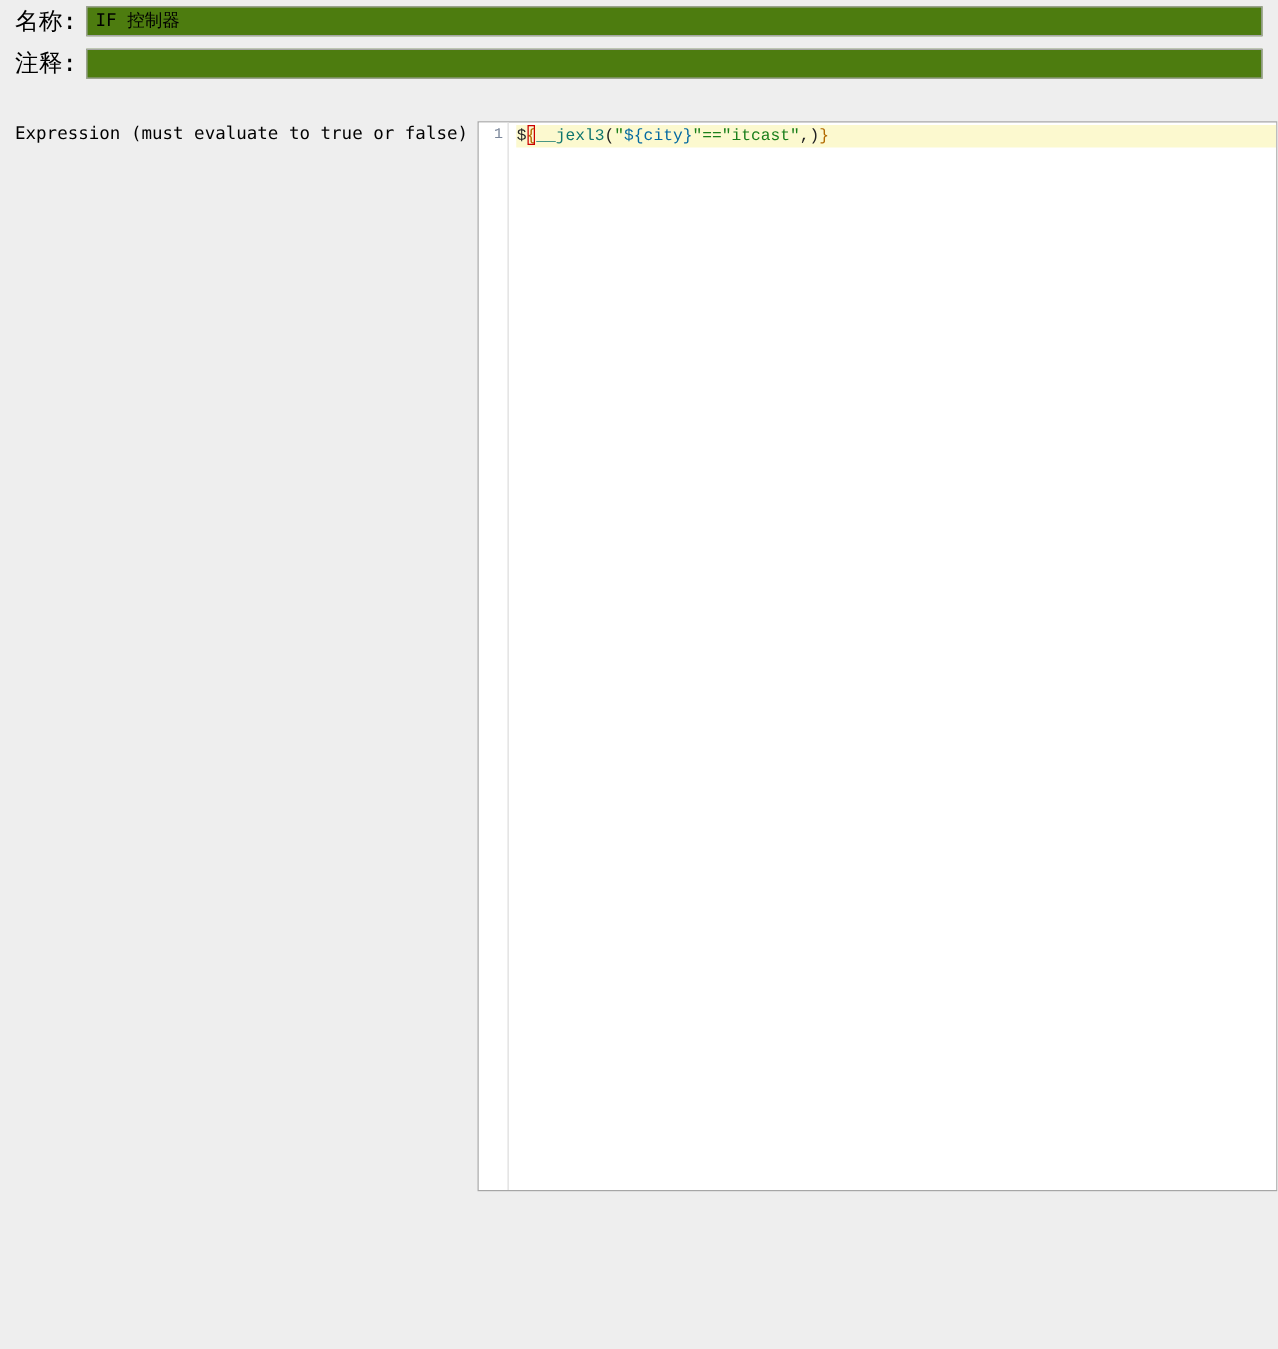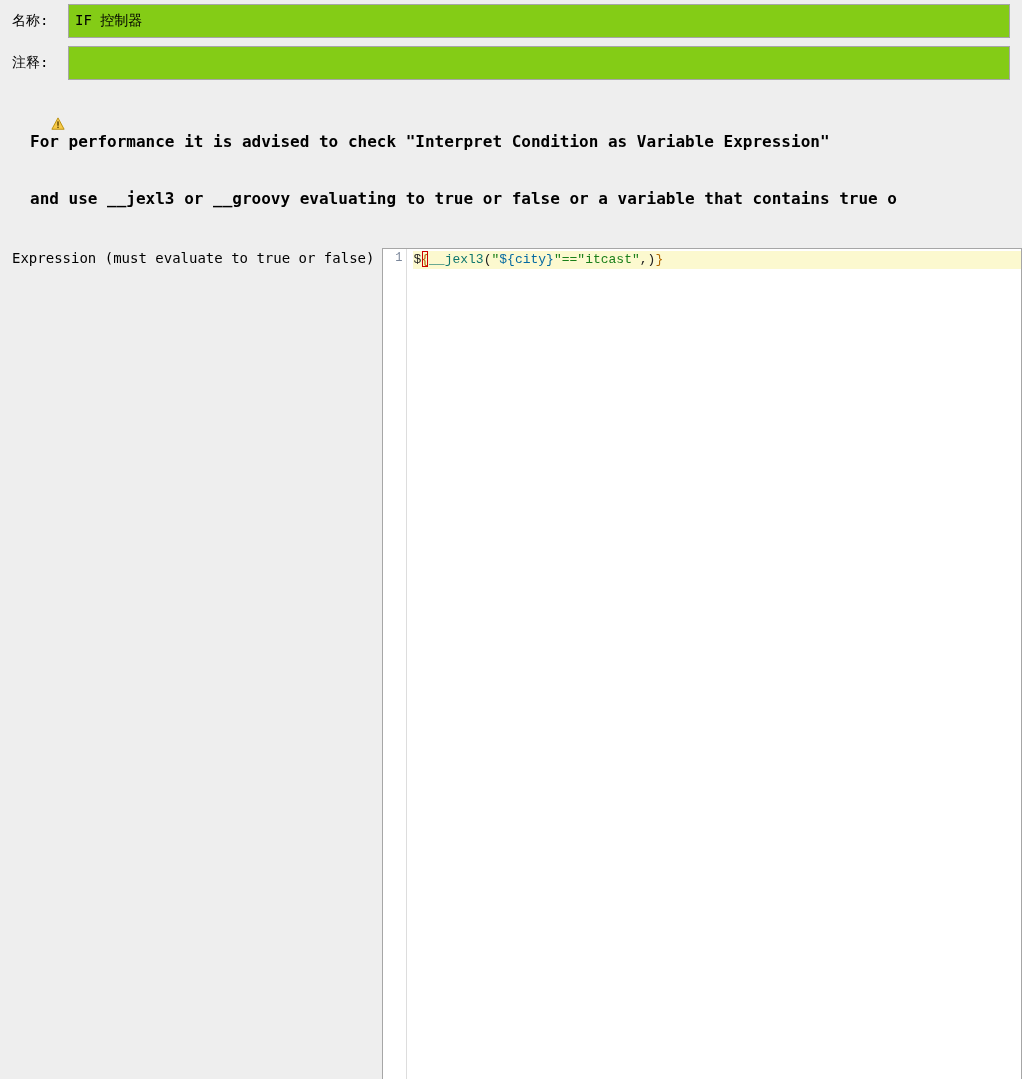--- a/index.html
+++ b/index.html
@@ -13,30 +13,30 @@
     color: #000;
   }
   .form-row {
     display: flex;
     align-items: center;
     padding: 4px 12px;
     gap: 8px;
   }
   .form-label {
     min-width: 48px;
-    font-size: 14px;
+    font-size: 19px;
   }
   .text-input {
     flex: 1;
     height: 24px;
     border: 1px solid #a6a6a6;
-    background: #84cc16;
+    background: #4d7c0f;
     font-family: "SimSun", "宋体", monospace;
     font-size: 14px;
-    padding: 16px 6px;
+    padding: 6px 6px;
     outline: none;
   }
   .advice-row {
     display: flex;
     align-items: flex-start;
     padding: 10px 12px 2px 12px;
     gap: 4px;
     font-family: "SimSun", "宋体", monospace;
     font-size: 16px;
     font-weight: bold;
@@ -123,24 +123,20 @@
 </div>
 
 <div class="advice-row">
   <span class="warn-icon">
     <svg viewBox="0 0 16 16">
       <polygon points="8,1 15,14 1,14" fill="#f7c948" stroke="#b58900" stroke-width="1"></polygon>
       <rect x="7.2" y="5" width="1.6" height="5" fill="#5c4400"></rect>
       <rect x="7.2" y="11" width="1.6" height="1.6" fill="#5c4400"></rect>
     </svg>
   </span>
-  <div>
-    <div>For performance it is advised to check "Interpret Condition as Variable Expression"</div>
-    <div>and use __jexl3 or __groovy evaluating to true or false or a variable that contains true o</div>
-  </div>
 </div>
 
 <div class="editor-row">
   <span class="expr-label">Expression (must evaluate to true or false)</span>
   <div class="code-editor">
     <div class="gutter">
       <div>1</div>
     </div>
     <div class="code-area">
       <div class="code-line"><span class="tok-default">$</span><span class="tok-punct">{</span><span class="tok-func">__jexl3</span><span class="tok-paren">(</span><span class="tok-str">"</span><span class="tok-var">${city}</span><span class="tok-str">"=="</span><span class="tok-str">itcast</span><span class="tok-str">"</span><span class="tok-default">,</span><span class="tok-paren">)</span><span class="tok-punct">}</span></div>

